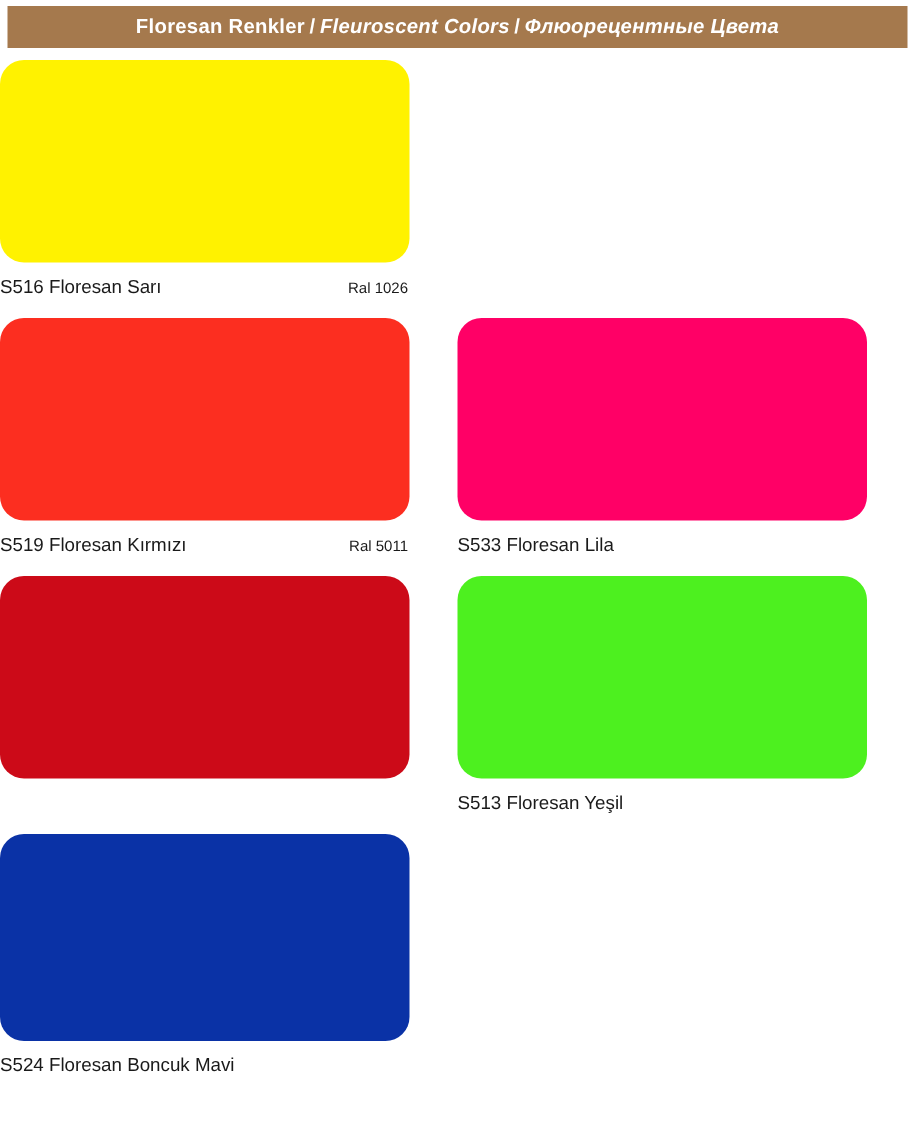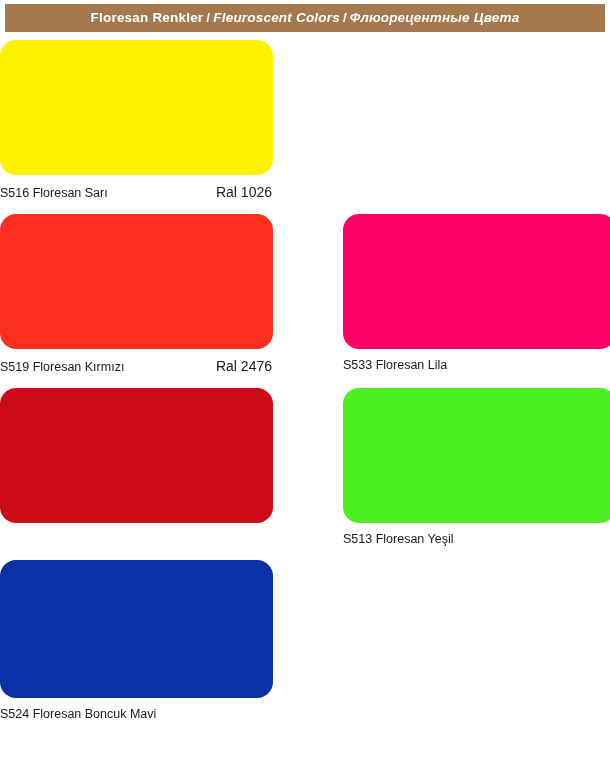--- a/index.html
+++ b/index.html
@@ -61,21 +61,21 @@
   .row {
     display: flex;
     width: 610px;
     margin-bottom: 14px;
   }
   .cell {
     width: 273px;
     box-sizing: border-box;
   }
   .cell.left {
-    margin-right: 70px;
+    margin-right: 32px;
     text-align: right;
   }
   .cell.empty {
     visibility: hidden;
   }
 
   .swatch {
     width: 273px;
     height: 135px;
     border-radius: 16px;
@@ -92,21 +92,21 @@
     width: 273px;
     padding-top: 9px;
     box-sizing: border-box;
   }
   .caption-name {
     font-size: 12.5px;
     color: #1a1a1a;
     white-space: nowrap;
   }
   .caption-ral {
-    font-size: 14px;
+    font-size: 10px;
     color: #1a1a1a;
     white-space: nowrap;
     padding-right: 1px;
   }
 </style>
 </head>
 <body>
 
 <div class="page">
 
@@ -126,21 +126,21 @@
           <span class="caption-ral">Ral 1026</span>
         </div>
       </div>
     </div>
 
     <div class="row">
       <div class="cell left">
         <div class="swatch" style="background-color: rgb(252, 46, 32);"></div>
         <div class="caption">
           <span class="caption-name">S519 Floresan Kırmızı</span>
-          <span class="caption-ral">Ral 2476</span>
+          <span class="caption-ral">Ral 5011</span>
         </div>
       </div>
       <div class="cell">
         <div class="swatch" style="background-color: rgb(255, 0, 102);"></div>
         <div class="caption">
           <span class="caption-name">S533 Floresan Lila</span>
           <span class="caption-ral"></span>
         </div>
       </div>
     </div>

